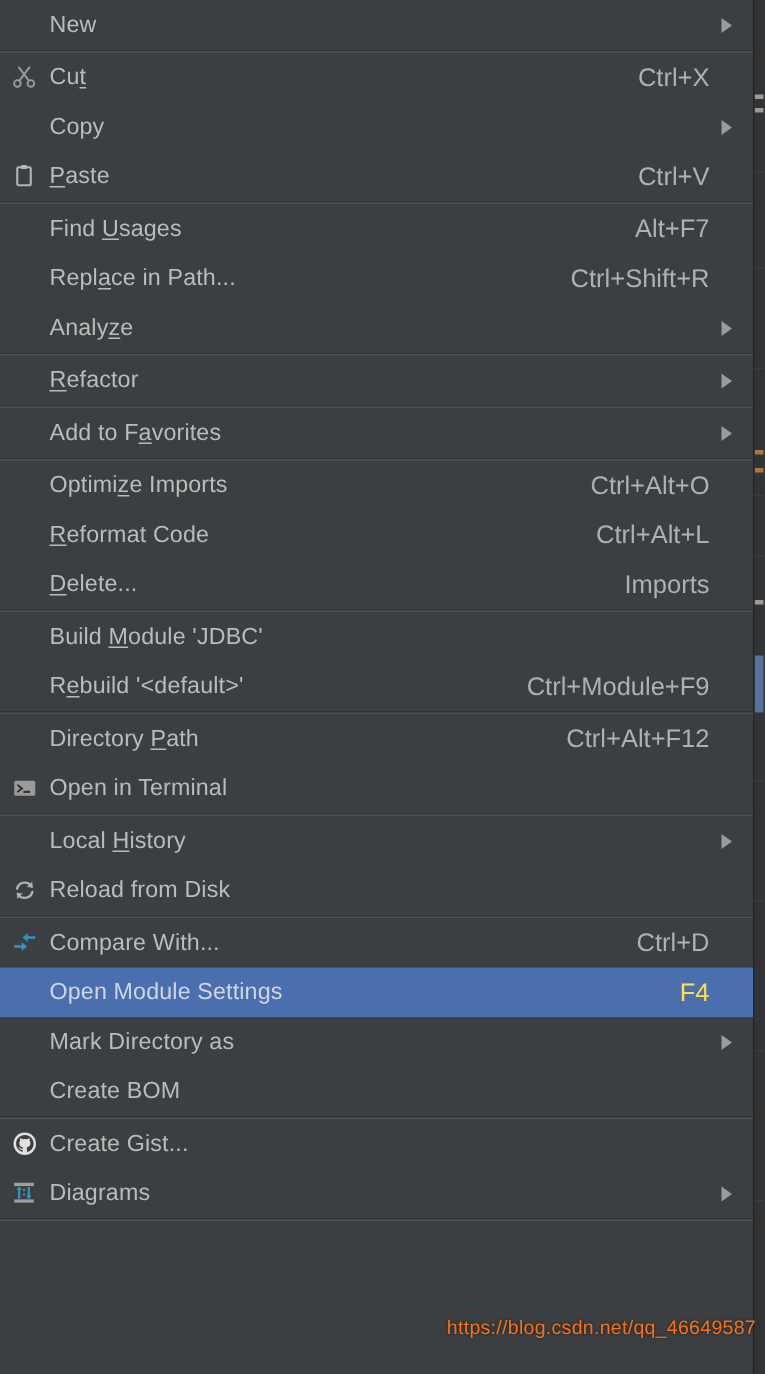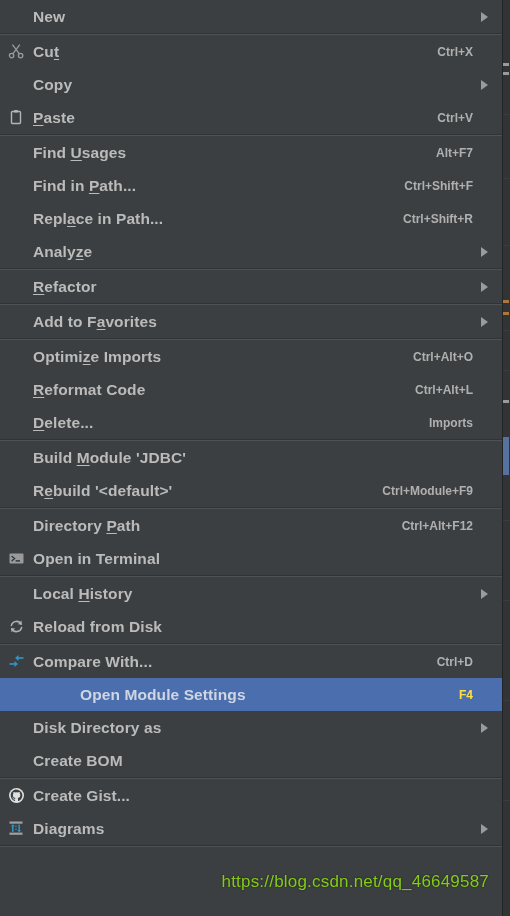--- a/index.html
+++ b/index.html
@@ -72,26 +72,24 @@
   .menu-item {
     position: relative;
     height: 33px;
     display: flex;
     align-items: center;
     box-sizing: border-box;
     padding: 0 14px 0 0;
     color: #bbbbbb;
     font-size: 15.5px;
     white-space: nowrap;
-    font-weight: bold;
   }
   .menu-item.selected {
     background: #4b6eaf;
     color: #cfd6e2;
-    padding-left: 47px;
   }
 
   .sep {
     height: 1px;
     background: #4f5254;
     margin: 0;
     border-top: 1px solid #313335;
     box-sizing: content-box;
   }
 
@@ -107,21 +105,21 @@
     flex: 0 1 auto;
     letter-spacing: .1px;
   }
   .label u {
     text-decoration: underline;
     text-underline-offset: 2px;
   }
   .spacer { flex: 1 1 auto; min-width: 18px; }
   .shortcut {
     color: #b0b0b0;
-    font-size: 12px;
+    font-size: 17px;
     padding-right: 3px;
   }
   .menu-item.selected .shortcut { color: #fde047; }
 
   .arrow {
     width: 12px;
     min-width: 12px;
     height: 33px;
     display: flex;
     align-items: center;
@@ -132,24 +130,24 @@
     width: 0; height: 0;
     border-top: 5px solid transparent;
     border-bottom: 5px solid transparent;
     border-left: 7px solid #9b9b9b;
   }
 
   svg { display: block; }
 
   .watermark {
     position: absolute;
-    right: 21px;
+    right: 6px;
     bottom: 24px;
-    font-size: 17px;
-    color: #84cc16;
+    font-size: 13px;
+    color: #f97316;
     letter-spacing: .2px;
     text-shadow: 0 0 2px rgba(0,0,0,.6);
     pointer-events: none;
   }
 </style>
 </head>
 <body>
 
 <div class="screen">
 
@@ -223,29 +221,20 @@
         <span class="icon-cell"></span>
         <span class="label">Find <u>U</u>sages</span>
         <span class="spacer"></span>
         <span class="shortcut">Alt+F7</span>
         <span class="arrow hidden">
           <span class="tri"></span>
         </span>
       </div>
       <div class="menu-item">
         <span class="icon-cell"></span>
-        <span class="label">Find in <u>P</u>ath...</span>
-        <span class="spacer"></span>
-        <span class="shortcut">Ctrl+Shift+F</span>
-        <span class="arrow hidden">
-          <span class="tri"></span>
-        </span>
-      </div>
-      <div class="menu-item">
-        <span class="icon-cell"></span>
         <span class="label">Repl<u>a</u>ce in Path...</span>
         <span class="spacer"></span>
         <span class="shortcut">Ctrl+Shift+R</span>
         <span class="arrow hidden">
           <span class="tri"></span>
         </span>
       </div>
       <div class="menu-item">
         <span class="icon-cell"></span>
         <span class="label">Analy<u>z</u>e</span>
@@ -387,21 +376,21 @@
         <span class="icon-cell"></span>
         <span class="label">Open Module Settings</span>
         <span class="spacer"></span>
         <span class="shortcut">F4</span>
         <span class="arrow hidden">
           <span class="tri"></span>
         </span>
       </div>
       <div class="menu-item">
         <span class="icon-cell"></span>
-        <span class="label">Disk Directory as</span>
+        <span class="label">Mark Directory as</span>
         <span class="spacer"></span>
         <span class="arrow">
           <span class="tri"></span>
         </span>
       </div>
       <div class="menu-item">
         <span class="icon-cell"></span>
         <span class="label">Create BOM</span>
         <span class="spacer"></span>
         <span class="arrow hidden">

